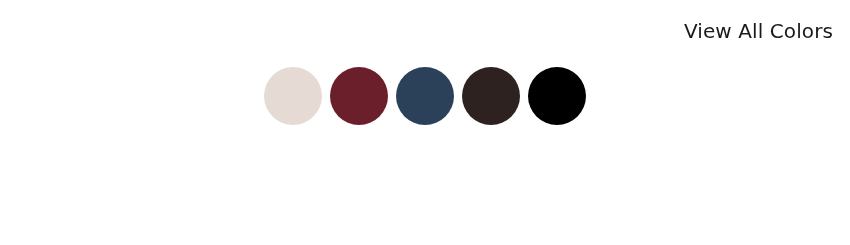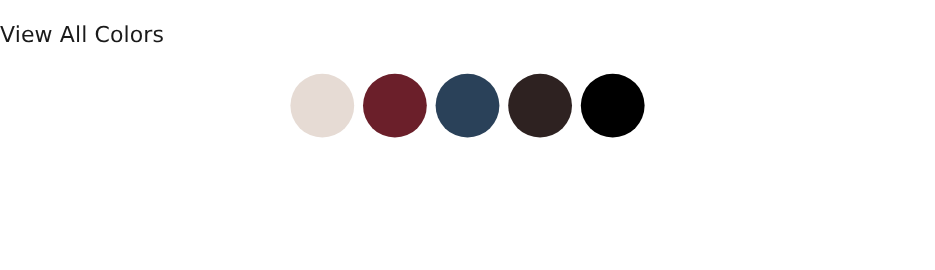--- a/index.html
+++ b/index.html
@@ -21,21 +21,21 @@
     height: 245px;
     background: #ffffff;
     box-sizing: border-box;
   }
 
   .panel-title {
     position: absolute;
     left: 0;
     top: 18px;
     width: 833px;
-    text-align: left;
+    text-align: right;
     font-family: "DejaVu Sans", "Liberation Sans", sans-serif;
     font-size: 20px;
     font-weight: 400;
     line-height: 26px;
     color: #1a1a1a;
     letter-spacing: 0.1px;
     white-space: nowrap;
   }
 
   .swatch-row {

